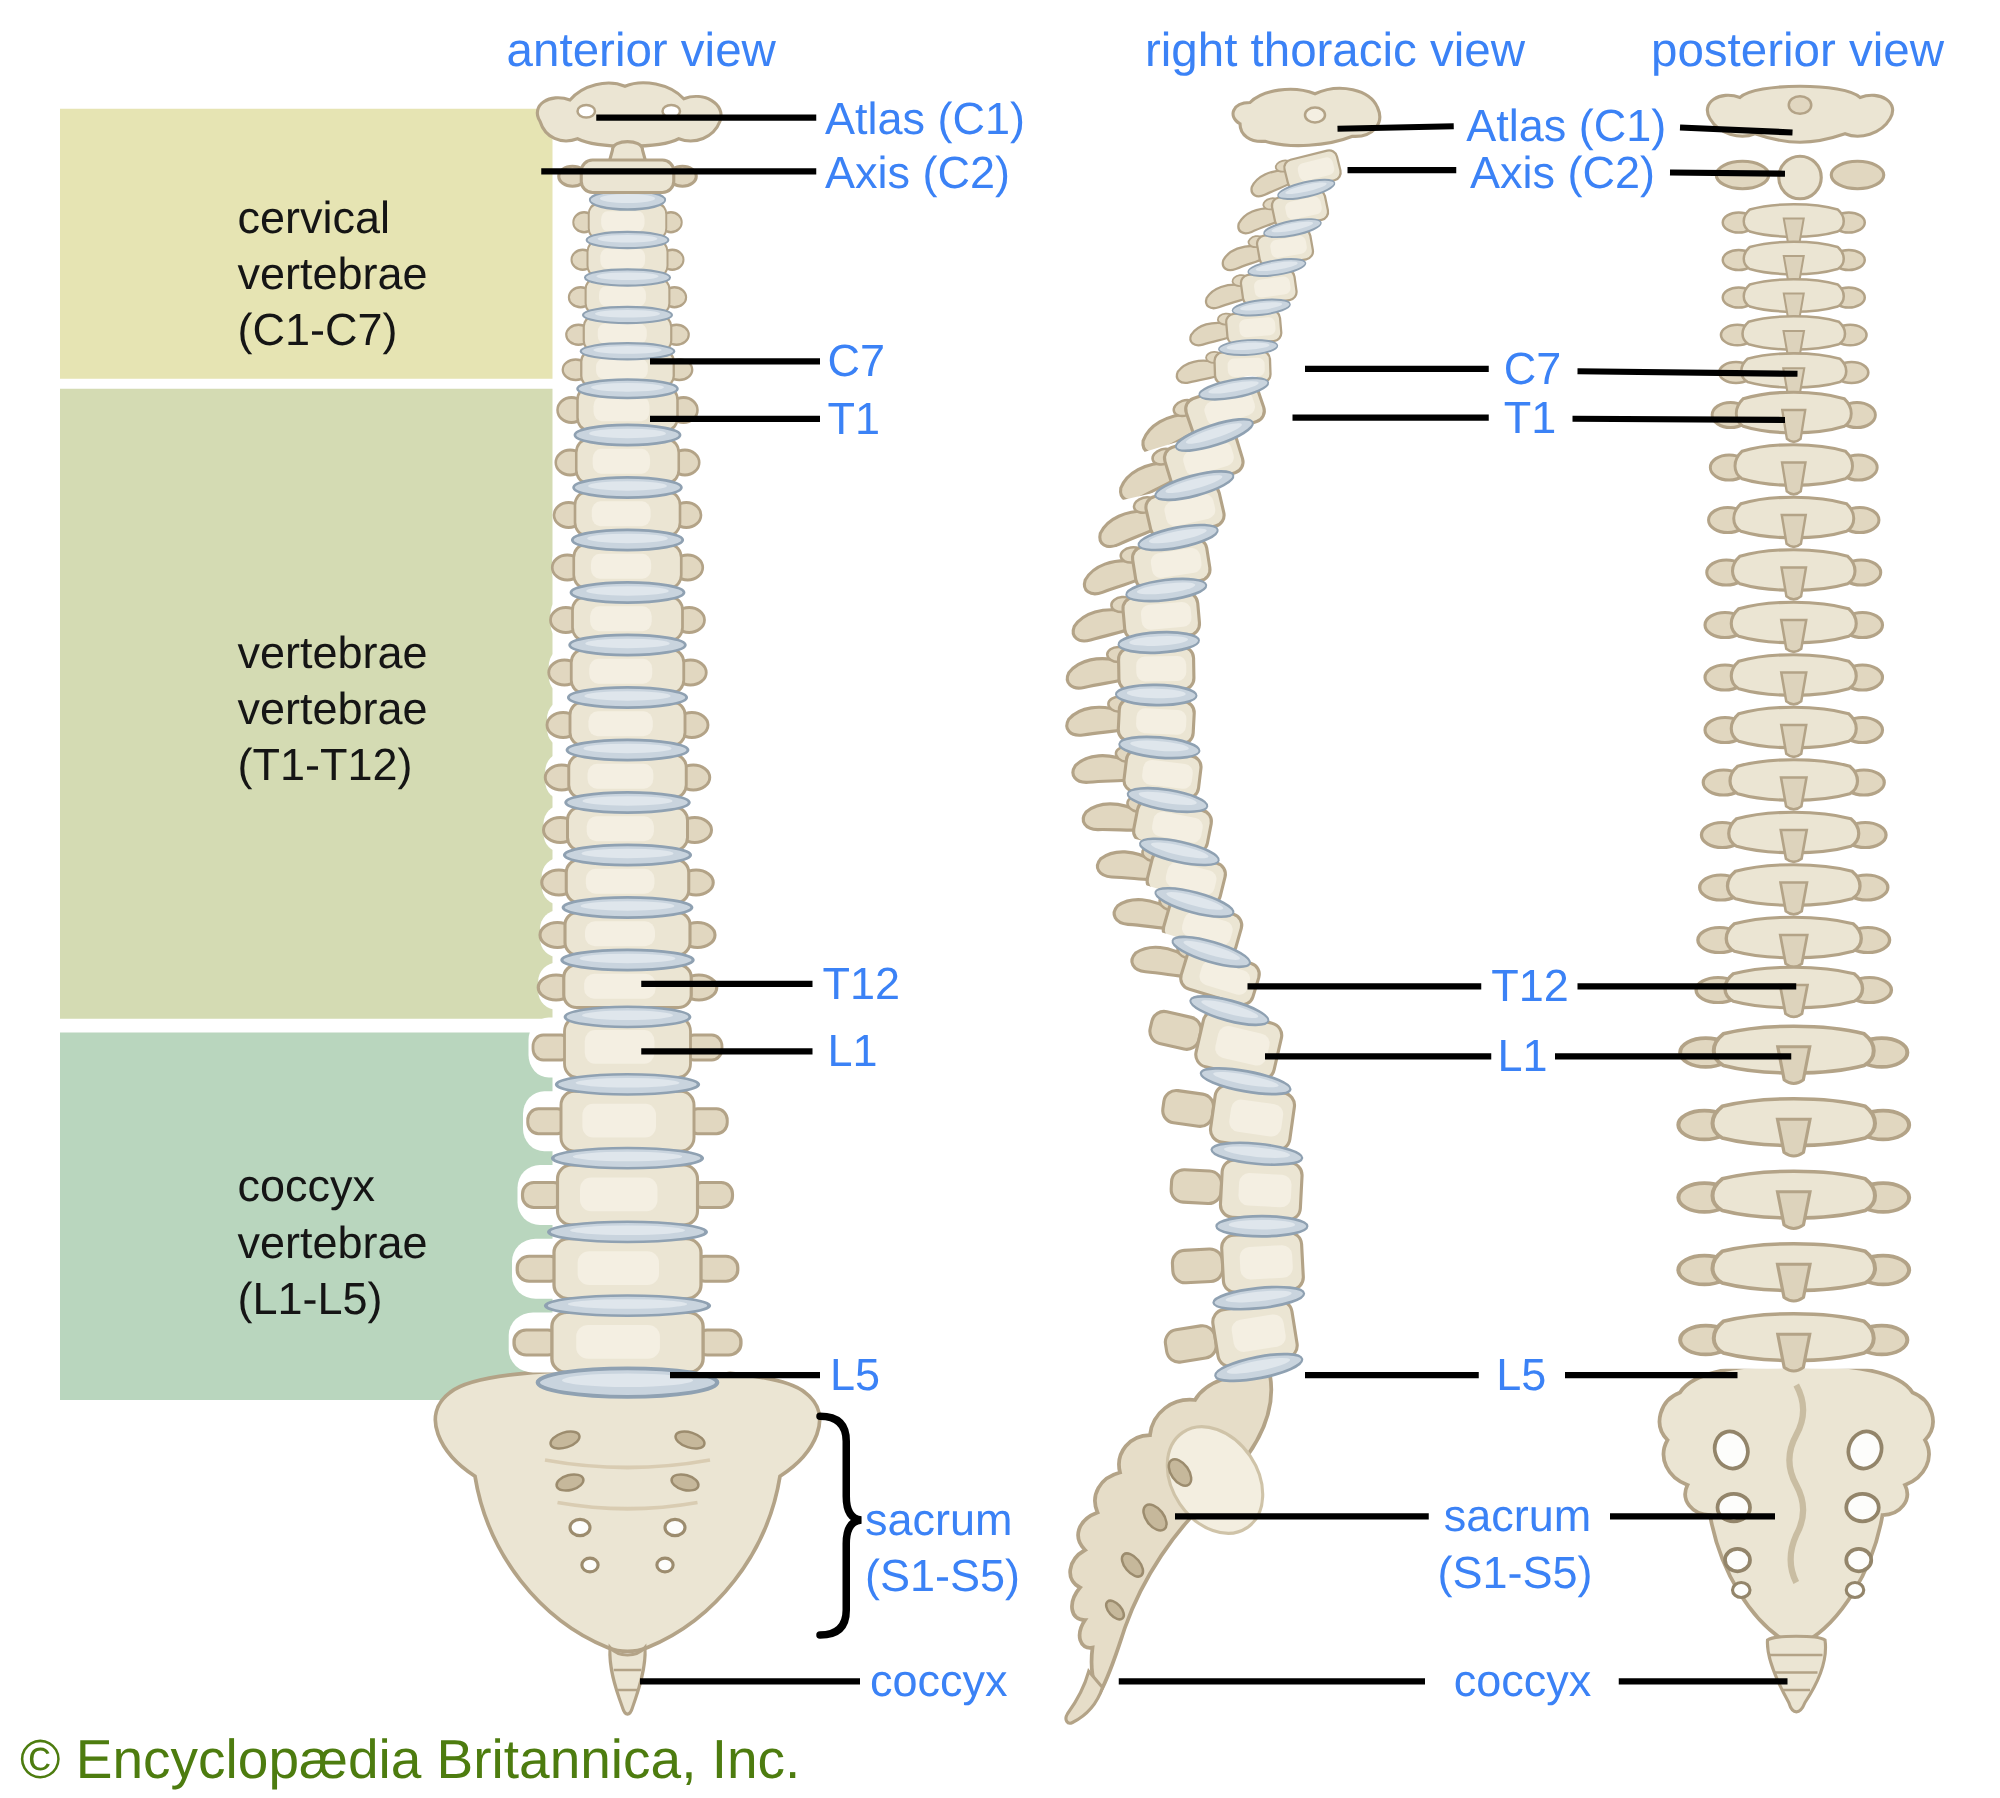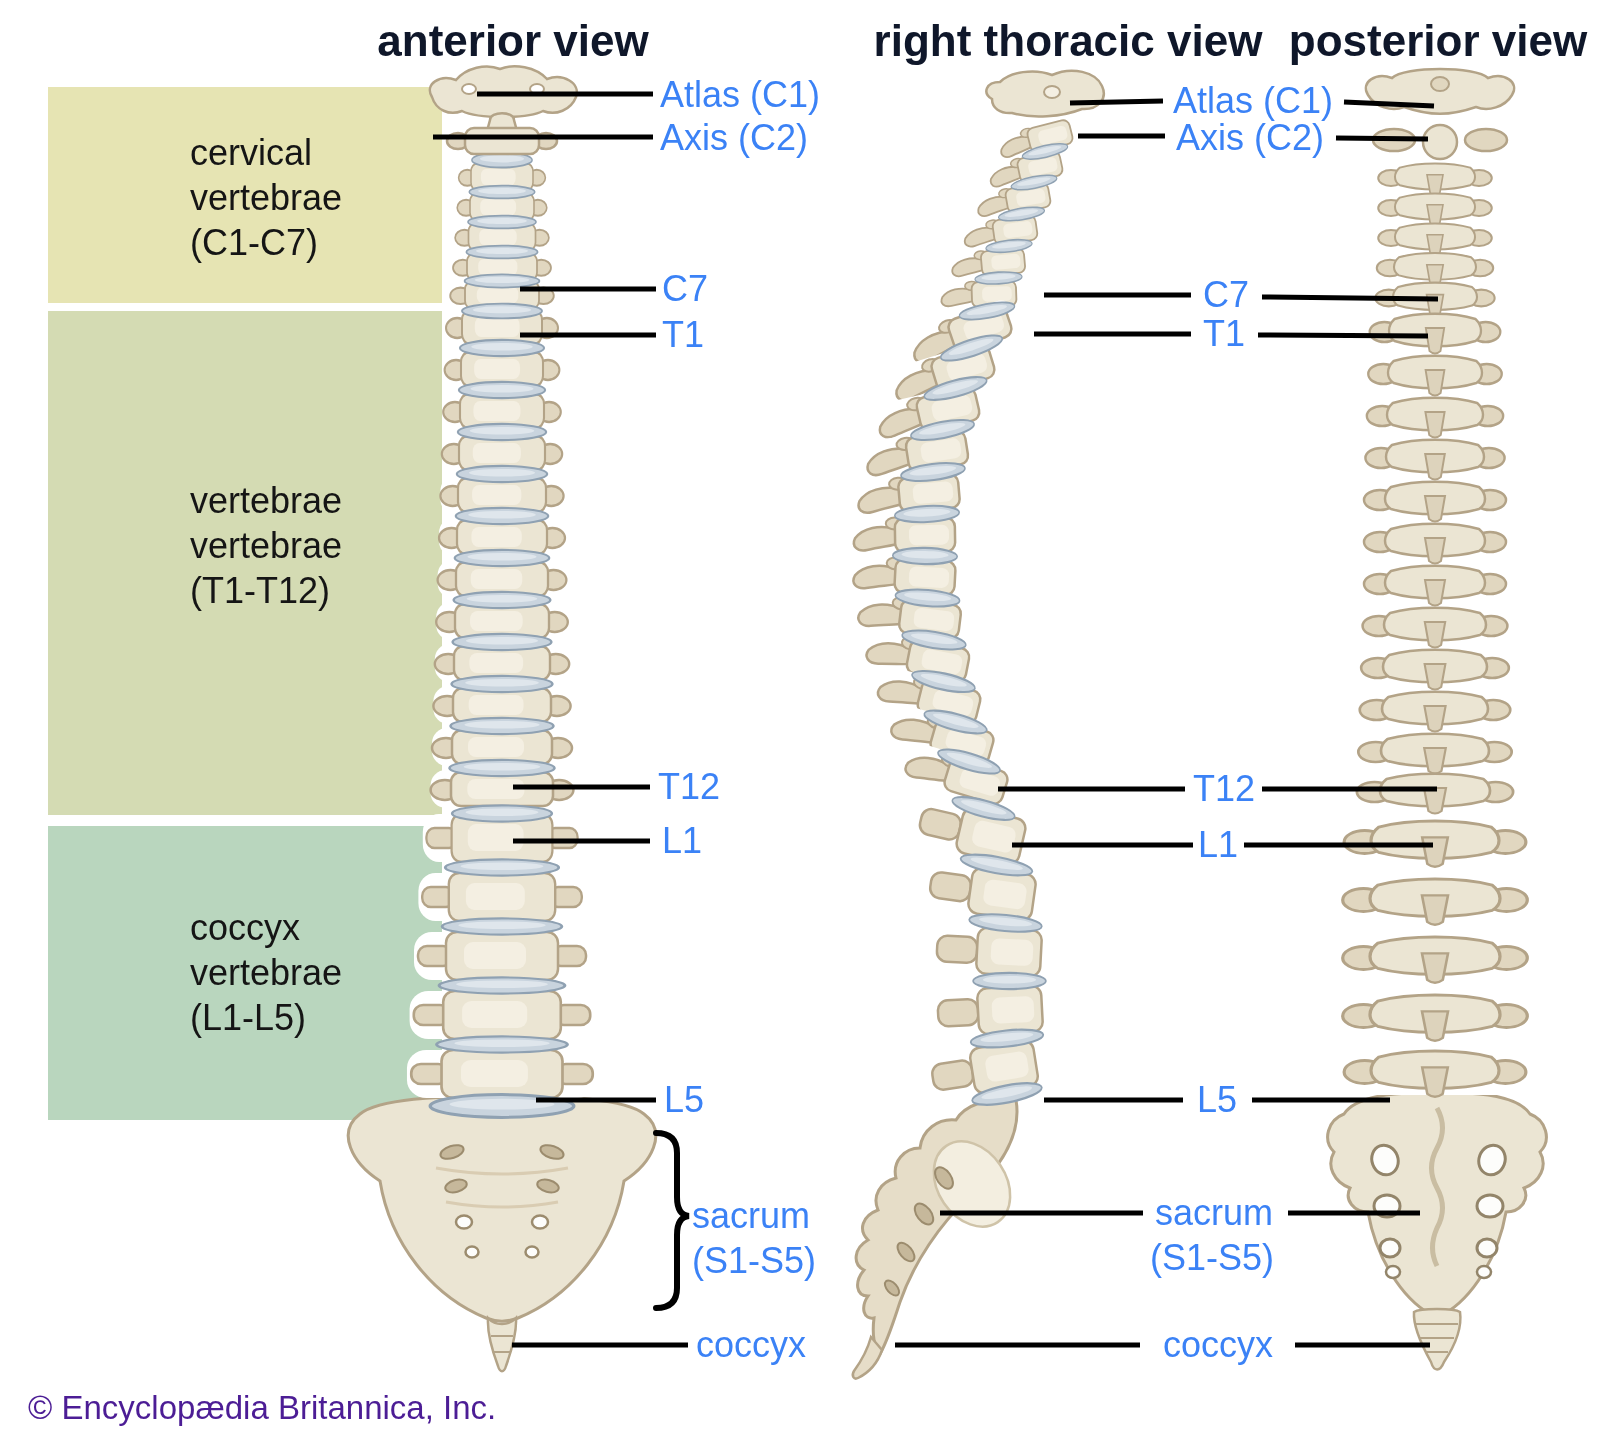--- a/index.html
+++ b/index.html
@@ -4,30 +4,30 @@
 <style>
   html,body{margin:0;padding:0;background:#ffffff;}
   .canvas{
     position:relative;width:1600px;height:1438px;background:#ffffff;overflow:hidden;
     font-family:"Liberation Sans","DejaVu Sans",sans-serif;color:#000;
   }
   .rgn{position:absolute;left:48px;width:394px;}
   .rgn.cervical{top:87px;height:216px;}
   .rgn.thoracic{top:311px;height:504px;}
   .rgn.lumbar{top:826px;height:294px;}
-  .rlbl{position:absolute;left:190px;font-size:36px;line-height:45px;color:#151515;}
+  .rlbl{position:absolute;left:190px;font-size:36px;line-height:45px;color:#151515;margin-top:21px;}
   .rlbl.cervical{top:130px;}
   .rlbl.thoracic{top:478px;}
   .rlbl.lumbar{top:905px;}
-  .ttl{position:absolute;font-size:44px;font-weight:bold;white-space:nowrap;
-       transform:translate(-50%,-50%);color:#0f172a;}
+  .ttl{position:absolute;font-size:38px;font-weight:normal;white-space:nowrap;
+       transform:translate(-50%,-50%);color:#3b82f6;}
   .lbl{position:absolute;font-size:36px;line-height:1;white-space:nowrap;
        transform:translateY(-50%);color:#3b82f6;}
   .lbl.ctr{transform:translate(-50%,-50%);}
-  .credit{position:absolute;left:28px;top:1408px;font-size:33px;transform:translateY(-50%);color:#4c1d95;}
+  .credit{position:absolute;left:16px;top:1408px;font-size:44px;transform:translateY(-50%);color:#4d7c0f;}
   svg.art{position:absolute;left:0;top:0;}
 </style>
 </head>
 <body>
 
 <div class="canvas">
 
   <div class="rgn cervical" style="background-color: rgb(230, 228, 179);"></div>
   <div class="rgn thoracic" style="background-color: rgb(212, 219, 179);"></div>
   <div class="rgn lumbar" style="background-color: rgb(185, 214, 190);"></div>

